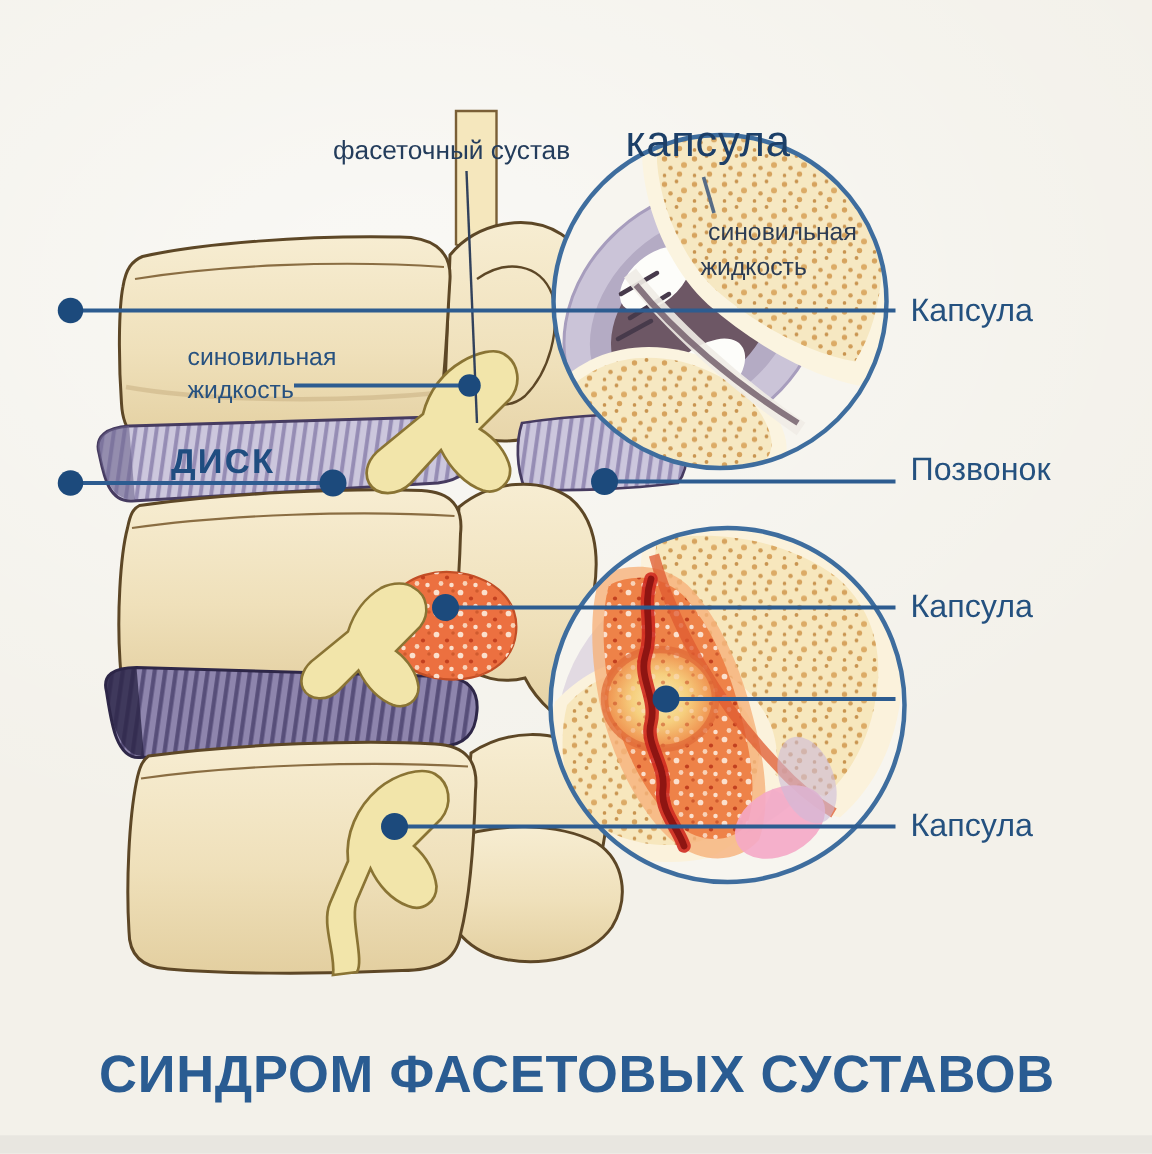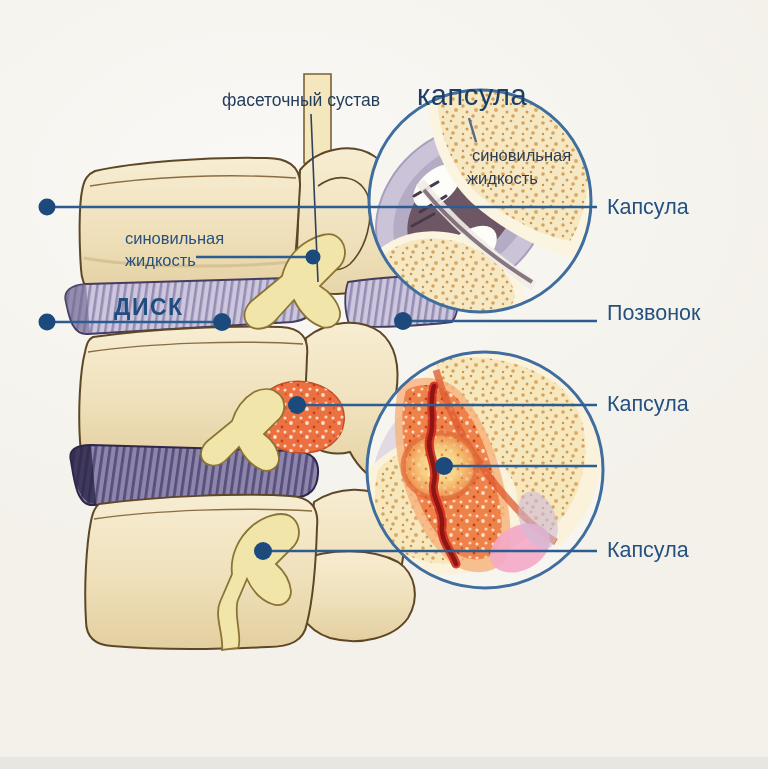--- a/index.html
+++ b/index.html
@@ -199,14 +199,15 @@
 <div class="lbl" id="lbl-inset-fluid2">жидкость</div>
 <div class="lbl" id="lbl-left-fluid1">синовильная</div>
 <div class="lbl" id="lbl-left-fluid2">жидкость</div>
 <div class="lbl" id="lbl-disc">ДИСК</div>
 
 <div class="callout" id="co-0">Капсула</div>
 <div class="callout" id="co-1">Позвонок</div>
 <div class="callout" id="co-2">Капсула</div>
 <div class="callout" id="co-4">Капсула</div>
 
+<div id="title">СИНДРОМ ФАСЕТОВЫХ СУСТАВОВ</div>
 
 </div>
 
 </body></html>

